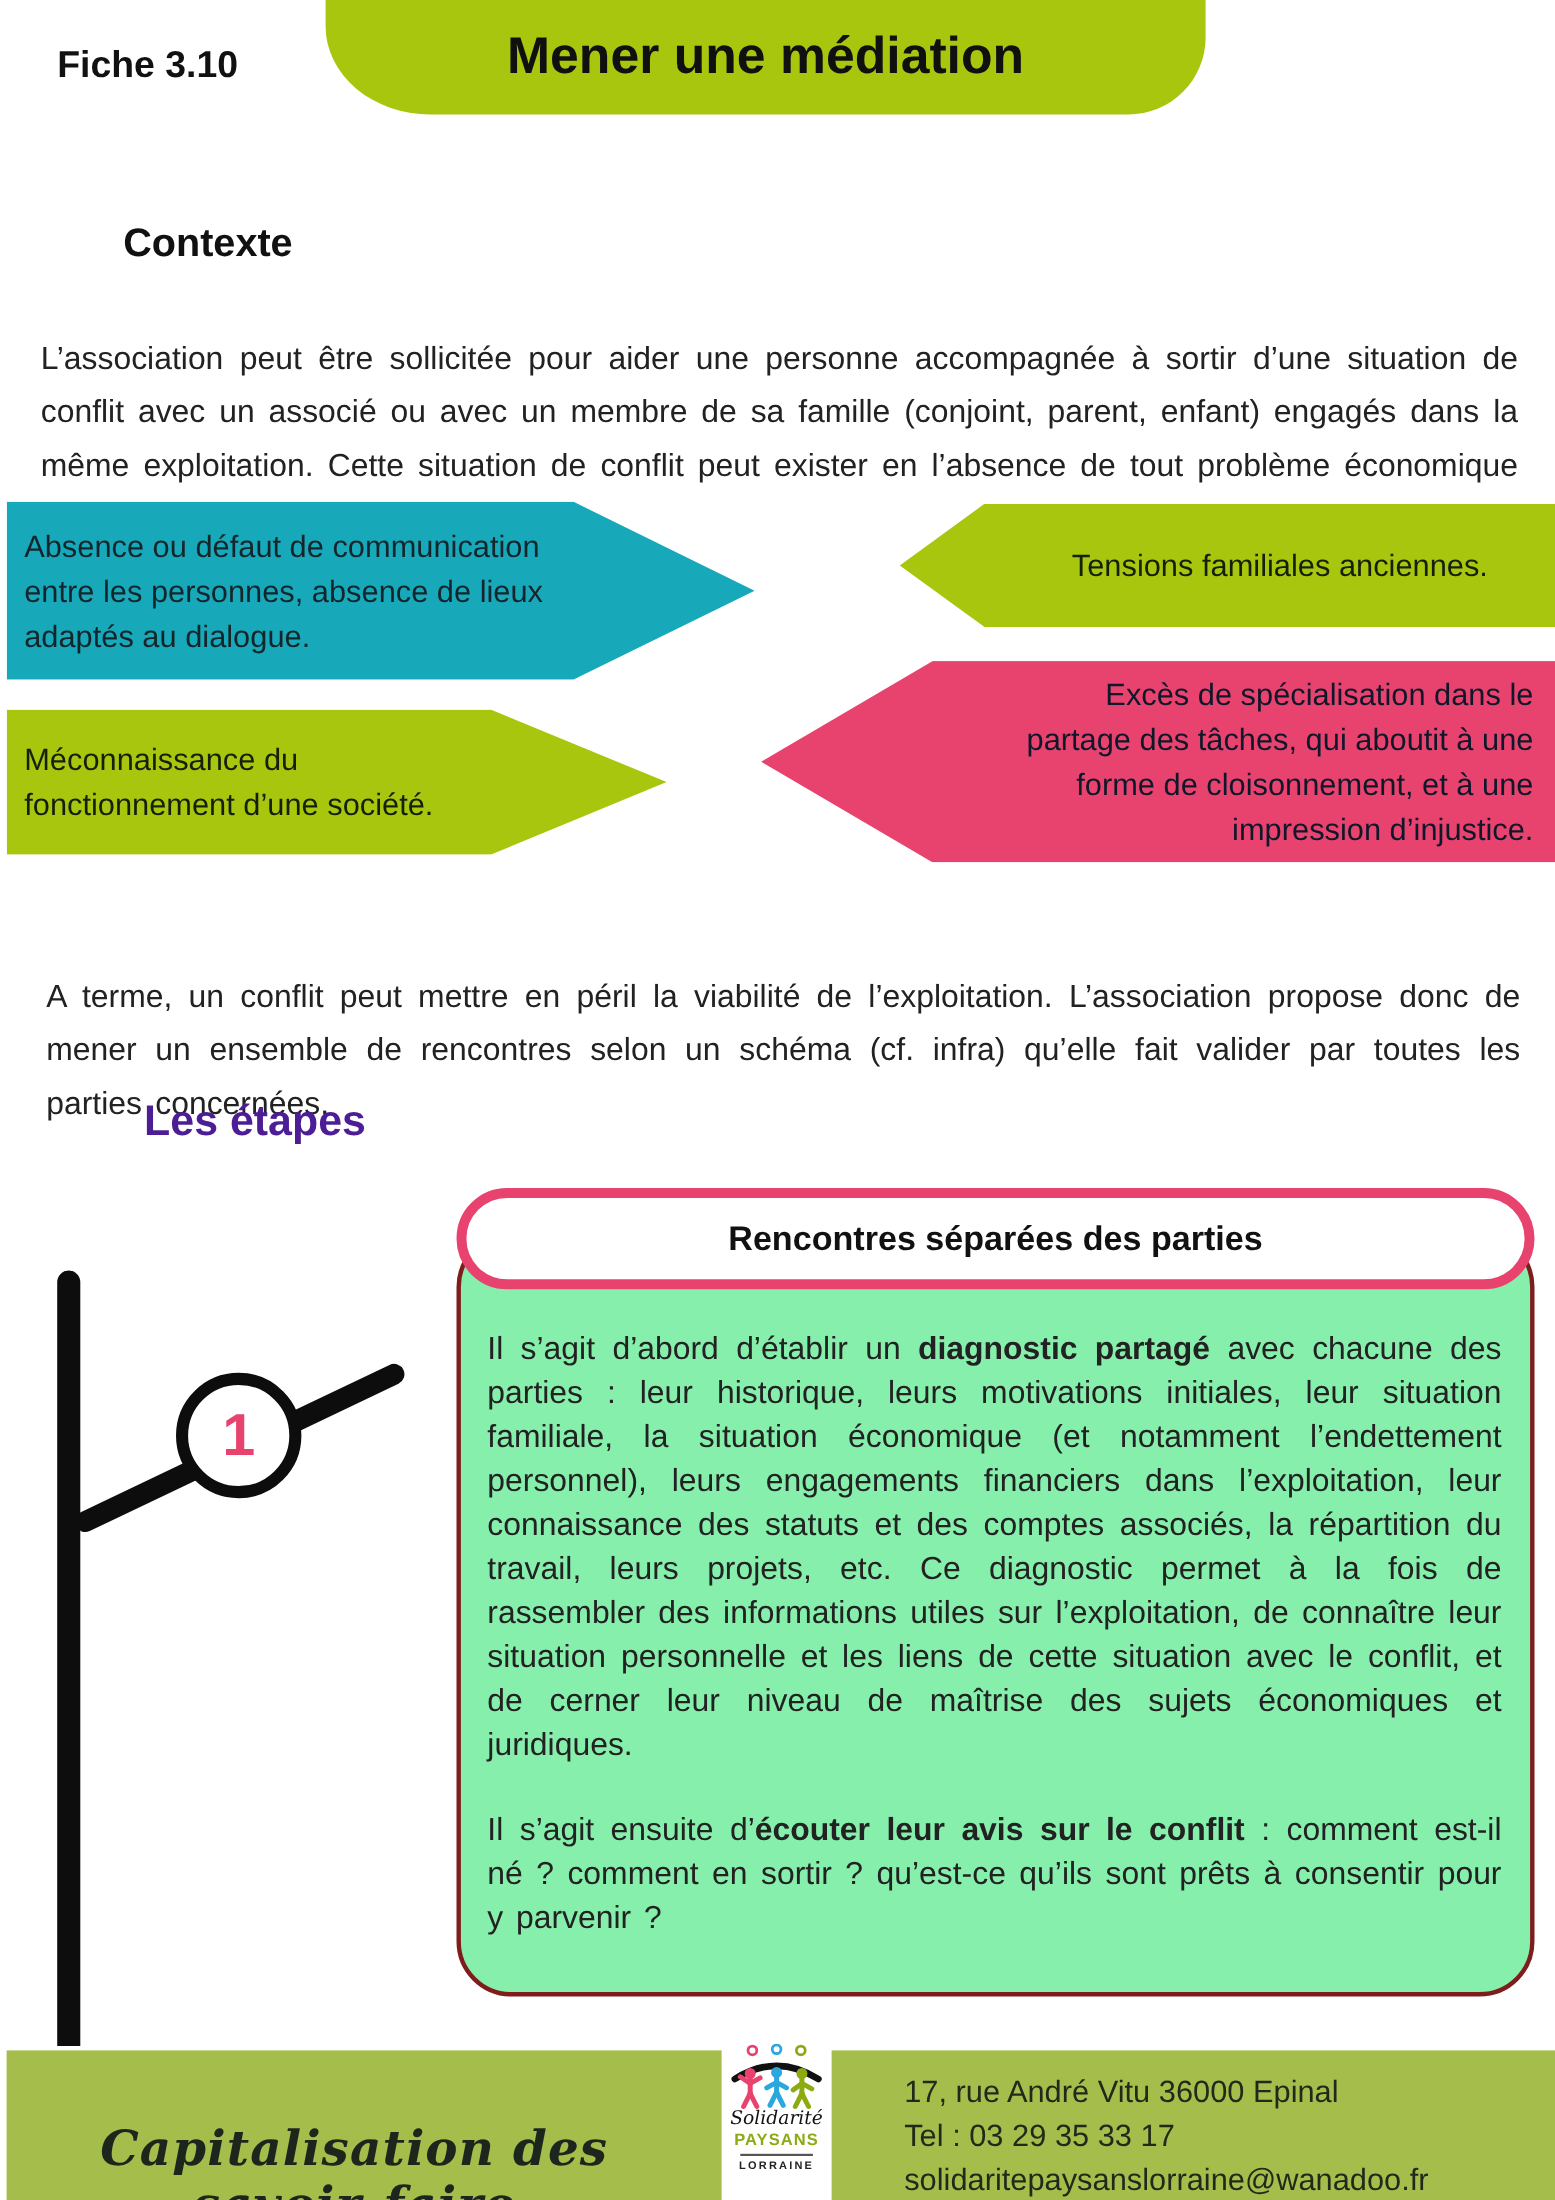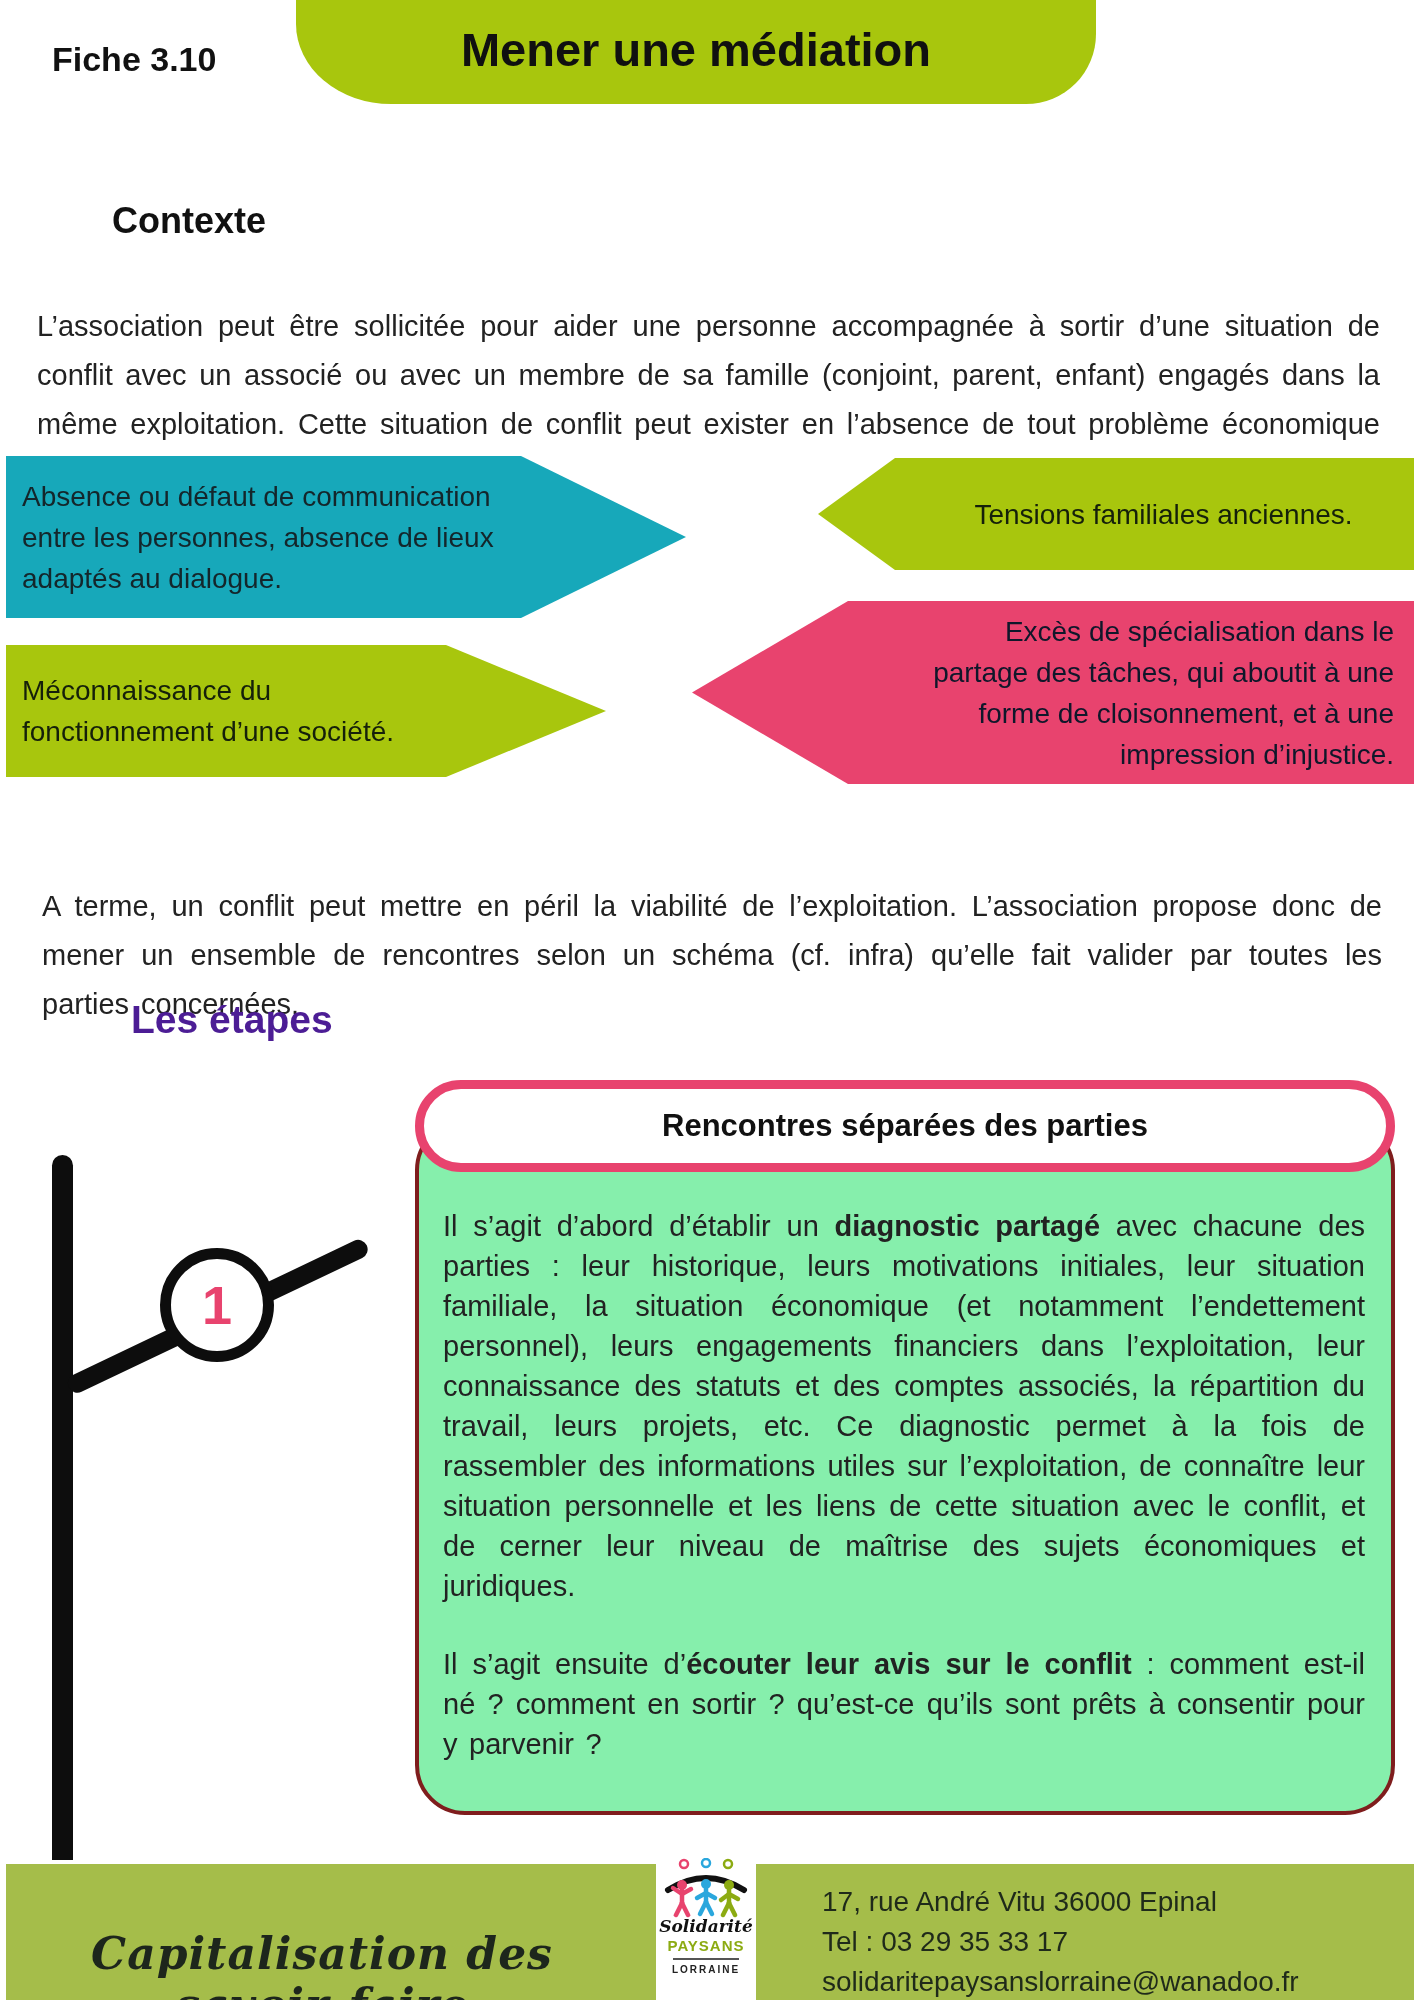--- a/index.html
+++ b/index.html
@@ -76,21 +76,21 @@
   .footer-band{position:absolute;left:6px;top:1864px;width:1408px;height:136px;background:#a5bd4a;}
   .tagline{
     position:absolute;left:62px;top:1928px;width:520px;text-align:center;
     font-family:"DejaVu Serif",serif;font-style:italic;font-weight:bold;
     font-size:44px;color:#1d261c;letter-spacing:1px;
   }
   .logo-box{
     position:absolute;left:656px;top:1858px;width:100px;height:142px;background:#ffffff;
     display:flex;flex-direction:column;align-items:center;z-index:2;
   }
-  .logo-solidarite{font-family:"DejaVu Serif",serif;font-style:italic;font-weight:bold;font-size:17px;color:#111;margin-top:-2px;}
+  .logo-solidarite{font-family:"DejaVu Serif",serif;font-style:italic;font-weight:normal;font-size:17px;color:#111;margin-top:-2px;}
   .logo-paysans{font-size:15px;font-weight:bold;color:#8cab12;letter-spacing:1px;margin-top:1px;}
   .logo-sep{width:66px;height:0;border-top:2px solid #555;margin-top:4px;}
   .logo-lorraine{font-size:10px;font-weight:bold;color:#222;letter-spacing:2px;margin-top:4px;}
   .footer-address{position:absolute;left:822px;top:1882px;font-size:28px;line-height:40px;color:#1f2a1a;}
   .footer-address div{white-space:nowrap;}
 </style>
 </head>
 <body>
 
 <div class="page">

